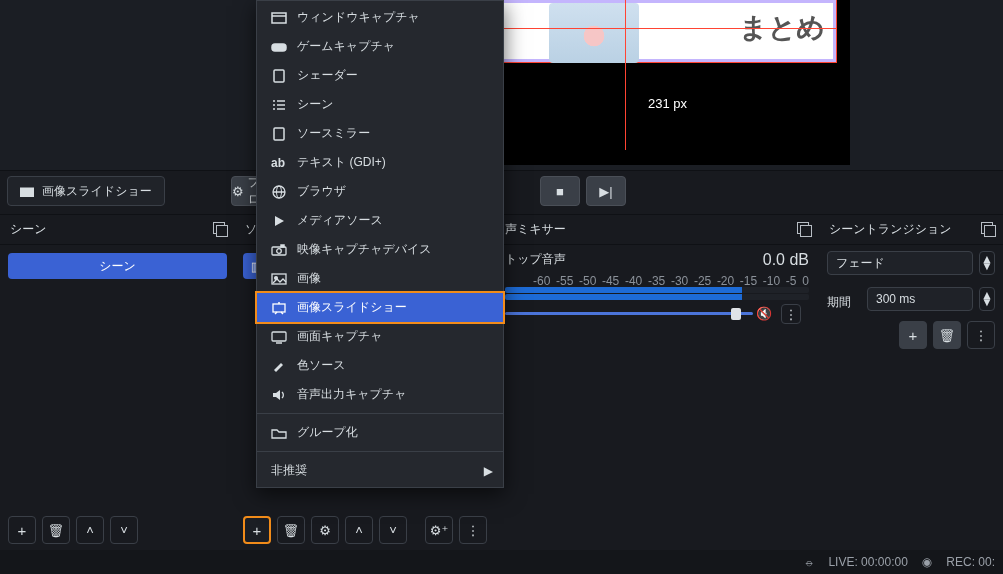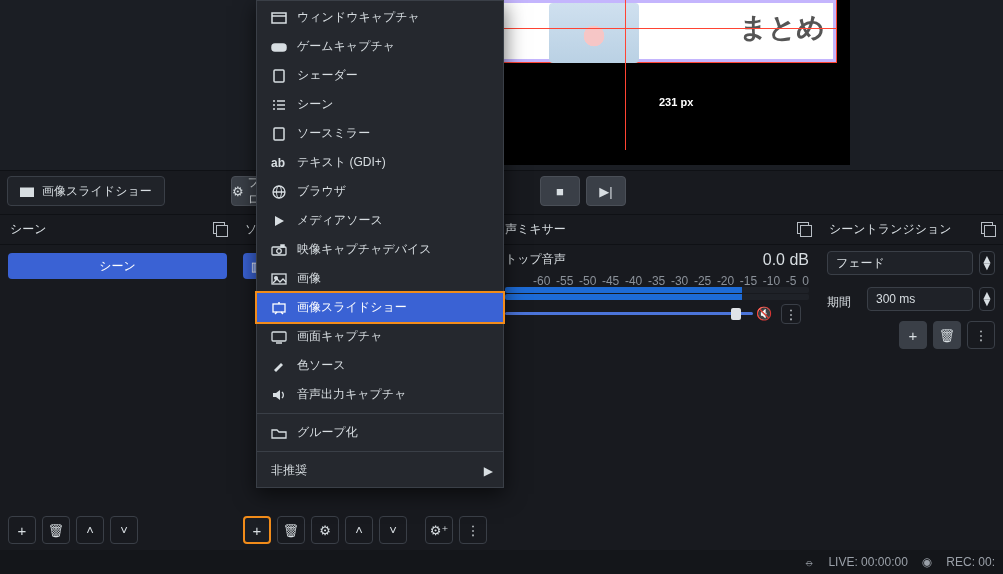--- a/index.html
+++ b/index.html
@@ -6,21 +6,21 @@
   body { background:#181a1f; color:#d8dee2; width:1003px; height:574px; overflow:hidden; position:relative; }
 
   
   .preview { position:absolute; left:0; top:0; right:0; height:170px; background:#1b1e24; }
   .preview-canvas { position:absolute; left:490px; top:0; width:360px; height:165px; background:#000; }
   .thumb { position:absolute; left:500px; top:0; width:336px; height:62px; background:#fff; border:3px solid #c4b5fd; outline:1px solid #f43; }
   .thumb-text { position:absolute; right:8px; top:6px; font-size:28px; font-weight:900; color:#555; }
   .thumb-avatar { position:absolute; left:46px; top:0; width:90px; height:60px; background:radial-gradient(circle at 50% 55%, #f6c6c6 0 18%, transparent 19%), linear-gradient(#cfe0ef,#bad1e4); border-radius:4px;}
   .crosshair-v { position:absolute; left:625px; top:0; width:1px; height:150px; background:#f43; }
   .crosshair-h { position:absolute; left:500px; top:28px; height:1px; width:336px; background:#f43; }
-  .size-label { position:absolute; left:648px; top:96px; font-size:11px; color:#fff; font-weight:bold; white-space:nowrap;margin-left:11px;}
+  .size-label { position:absolute; left:648px; top:96px; font-size:13px; color:#fff; font-weight:normal; white-space:nowrap;}
 
   
   .below-bar { position:absolute; left:0; top:170px; right:0; height:44px; background:#181a1f; border-top:1px solid #0f1115; }
   .sel-source { position:absolute; left:7px; top:176px; height:30px; display:flex; align-items:center; padding:0 12px; background:#202329; border:1px solid #3a3f47; border-radius:4px; gap:8px;}
   .sel-source .ic { width:14px; height:12px; background:#d8dee2; clip-path:polygon(0 20%,100% 20%,100% 100%,0 100%);}
   .btn-strip { position:absolute; top:176px; display:flex; gap:6px; }
   .sqbtn { width:40px; height:30px; background:#3a3f47; border:1px solid #4a4f57; border-radius:4px; display:flex; align-items:center; justify-content:center; cursor:pointer;}
 
   
   .panels { position:absolute; left:0; top:214px; right:0; bottom:24px; display:flex; }

